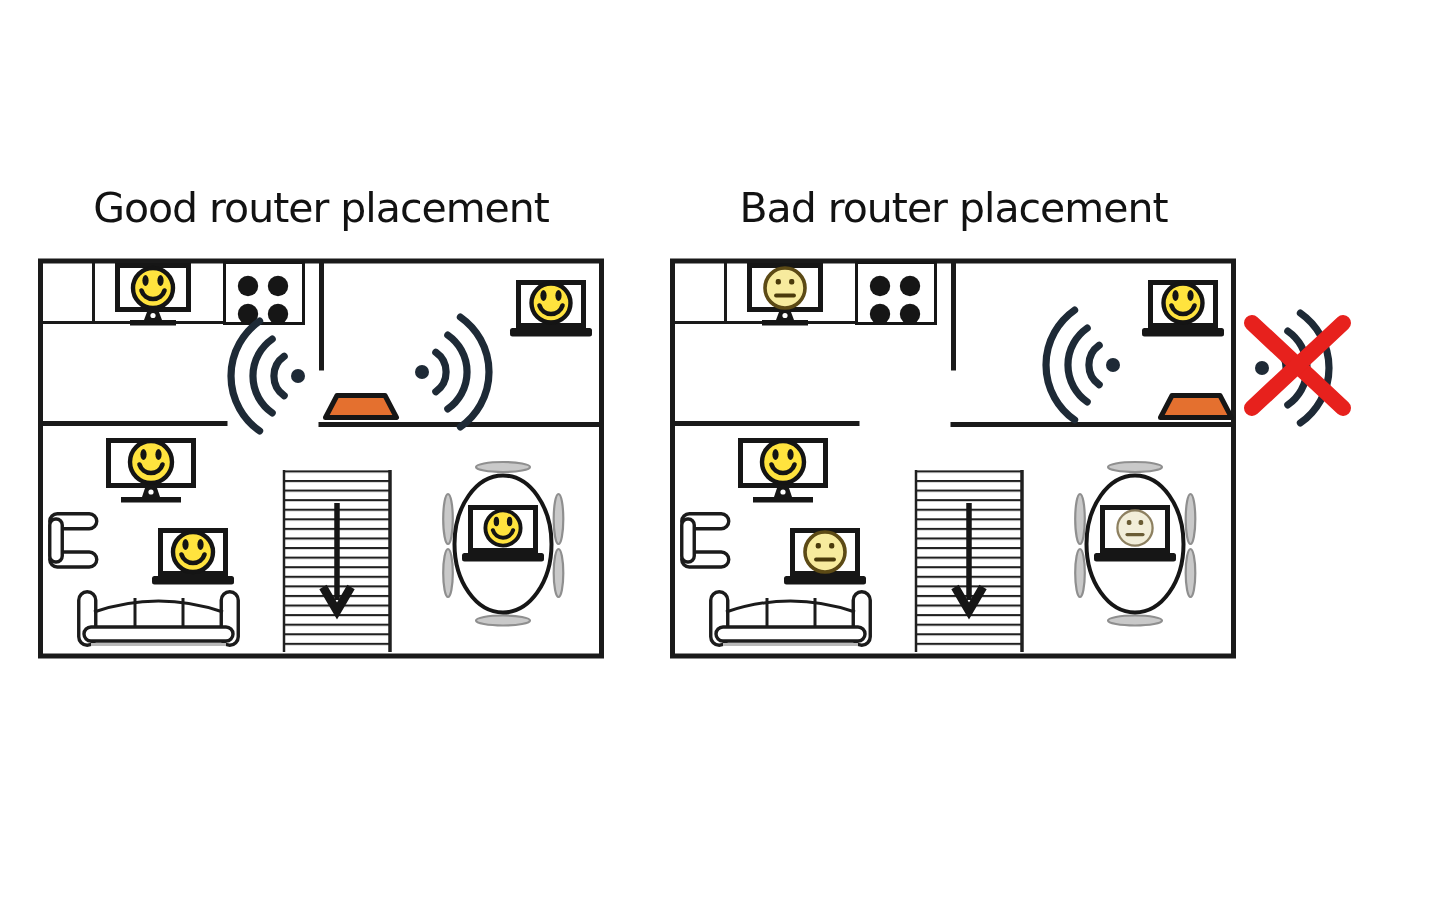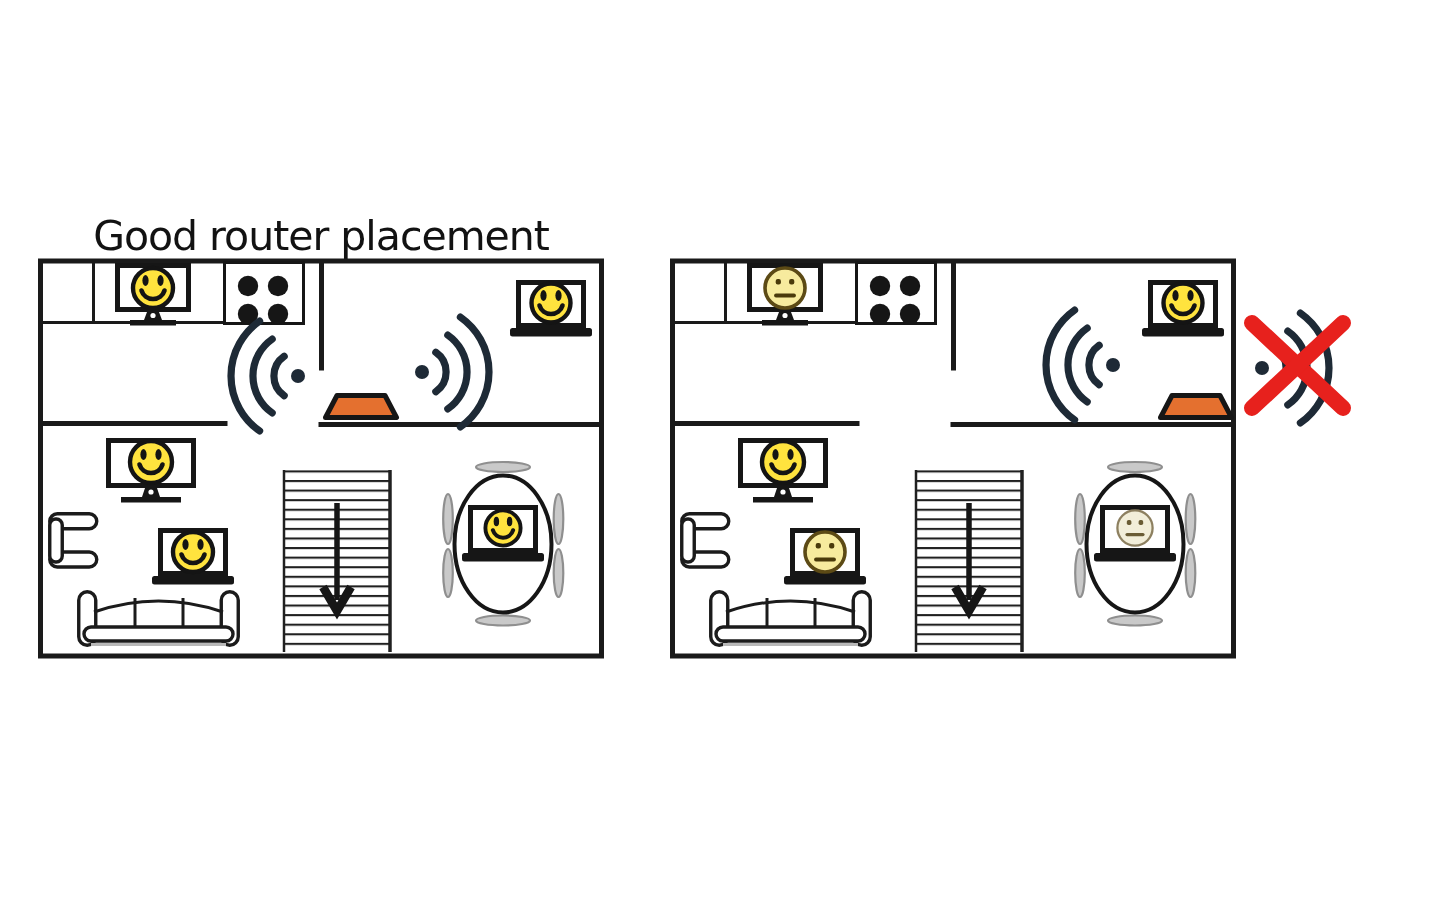--- a/index.html
+++ b/index.html
@@ -1,18 +1,18 @@
 <!DOCTYPE html>
 <html style="--line: #1a1a1a; --wifi: #1e2a36; --router-fill: #e4702f; --cross: #e7211d; --face-happy-fill: #ffe33e; --face-happy-stroke: #141414; --face-neutral-fill: #f7eb9e; --face-neutral-stroke: #5c4a15; --face-pale-fill: #f2eed9; --face-pale-stroke: #8d8060; --chair-fill: #c9c9c9; --chair-stroke: #8f8f8f;"><head>
 <meta charset="utf-8">
 <style>
   html,body{margin:0;padding:0;background:#ffffff;}
   #stage{position:relative;width:1440px;height:900px;background:#fff;overflow:hidden;
          font-family:"DejaVu Sans","Liberation Sans",sans-serif;}
-  .title{position:absolute;top:212px;text-align:center;font-size:41px;letter-spacing:-1px;
+  .title{position:absolute;top:184px;text-align:center;font-size:41px;letter-spacing:-1px;
          color:#121212;font-weight:500;}
   .title-good{left:38px;width:566px;}
   .title-bad{left:670px;width:567px;}
   svg{position:absolute;left:0;top:0;}
 
   
   .wall{stroke:var(--line,#1a1a1a);fill:none;stroke-linecap:square;}
   .w5{stroke-width:5;} .w3{stroke-width:3;}
 
   
@@ -50,20 +50,21 @@
   .face[data-mood="happy"]>use.f-happy{display:inline;}
   .face[data-mood="neutral"]>use.f-neutral{display:inline;}
   .face[data-mood="neutral-pale"]>use.f-neutral{display:inline;}
 </style>
 </head>
 <body>
 
 <div id="stage">
 
   <div class="title title-good">Good router placement</div>
+  <div class="title title-bad">Bad router placement</div>
 
   <svg width="1440" height="900" viewBox="0 0 1440 900">
     <defs>
 
       <pattern id="treads" x="0" y="470.4" width="4" height="9.58" patternUnits="userSpaceOnUse">
         <rect width="4" height="2.1" fill="#202020"></rect>
       </pattern>
 
       <symbol id="tv1" overflow="visible">
         <rect class="frame" x="2.5" y="2.5" width="71" height="44"></rect>

